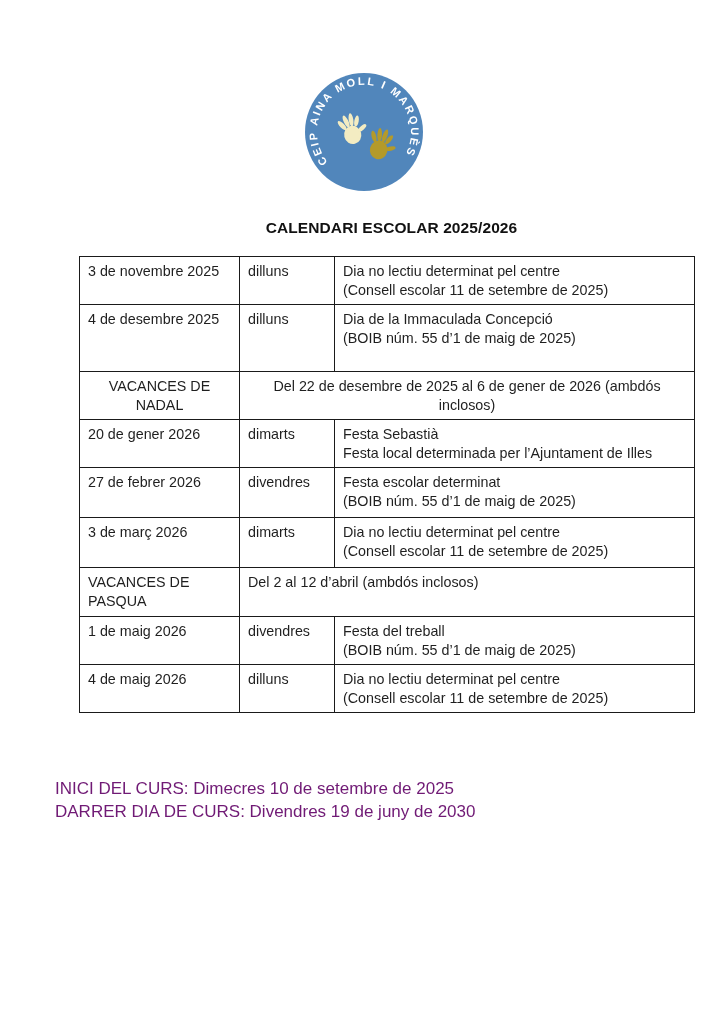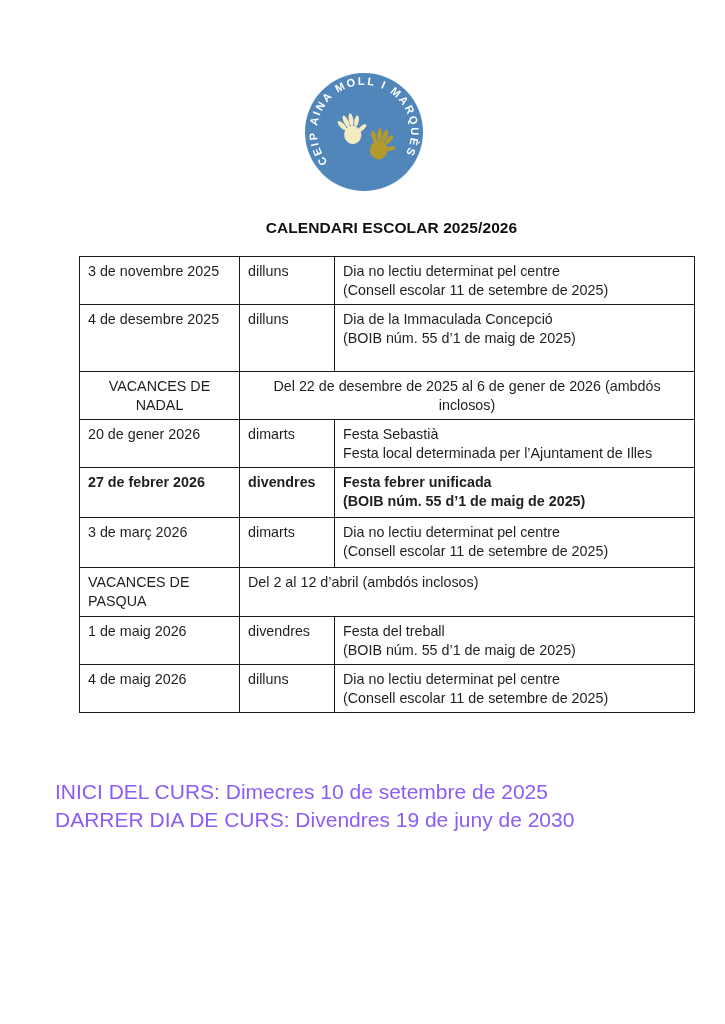--- a/index.html
+++ b/index.html
@@ -55,35 +55,35 @@
     padding: 5px 8px 3px 8px;
     font-size: 14.3px;
     line-height: 1.36;
     color: #1f1f1f;
     overflow: hidden;
   }
   tr:nth-child(1)  { height: 47px; }
   tr:nth-child(2)  { height: 67px; }
   tr:nth-child(3)  { height: 48px; text-align: center; }
   tr:nth-child(4)  { height: 45px; }
-  tr:nth-child(5)  { height: 50px; font-weight: bold; }
+  tr:nth-child(5)  { height: 50px; }
   tr:nth-child(6)  { height: 50px; }
   tr:nth-child(7)  { height: 49px; }
   tr:nth-child(8)  { height: 47px; }
   tr:nth-child(9)  { height: 48px; }
   tr:nth-child(10) { height: 46px; }
 
   
   .footer {
     position: absolute;
     left: 55px;
     top: 778px;
-    font-size: 21px;
+    font-size: 17px;
     line-height: 1.33;
-    color: #8b5cf6;
+    color: #701a75;
   }
 </style>
 </head>
 <body>
 
 <div class="page">
 
   <svg class="logo" viewBox="0 0 124 124" xmlns="http://www.w3.org/2000/svg">
     <circle cx="62" cy="62" r="59" fill="#5186bb"></circle>
     <defs>
@@ -146,21 +146,21 @@
         <td>dimarts</td>
         <td>
           <div>Festa Sebastià</div>
           <div>Festa local determinada per l’Ajuntament de Illes</div>
         </td>
       </tr>
       <tr>
         <td>27 de febrer 2026</td>
         <td>divendres</td>
         <td>
-          <div>Festa febrer unificada</div>
+          <div>Festa escolar determinat</div>
           <div>(BOIB núm. 55 d’1 de maig de 2025)</div>
         </td>
       </tr>
       <tr>
         <td>3 de març 2026</td>
         <td>dimarts</td>
         <td>
           <div>Dia no lectiu determinat pel centre</div>
           <div>(Consell escolar 11 de setembre de 2025)</div>
         </td>

